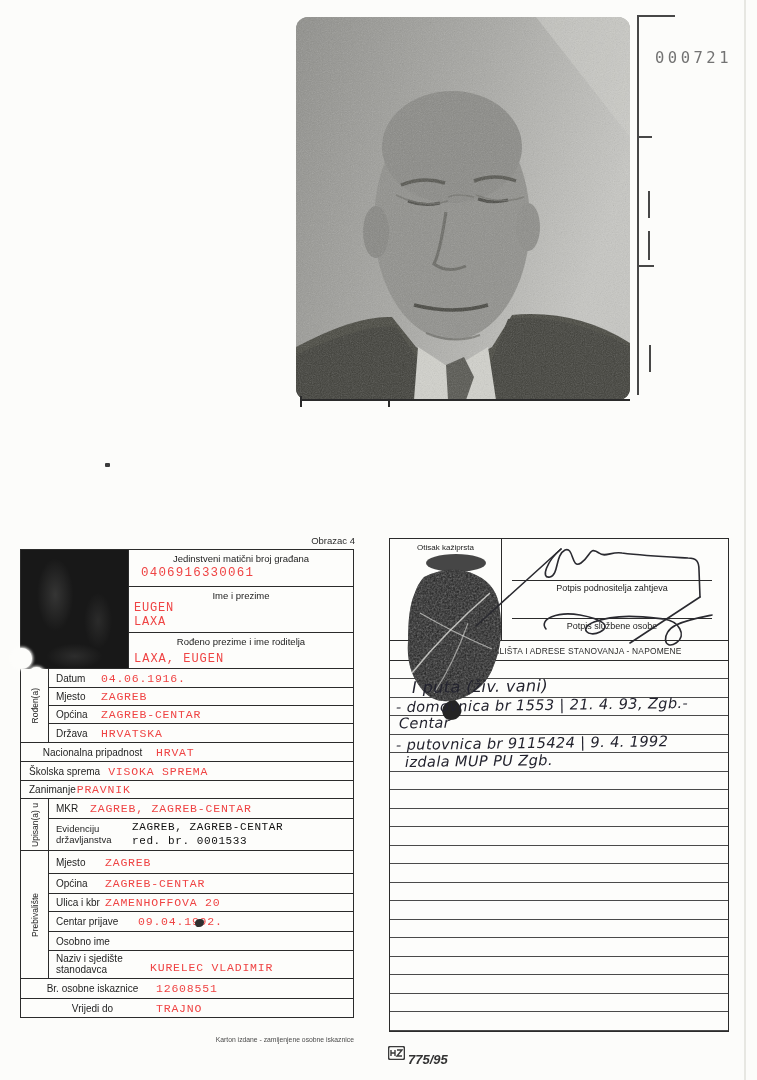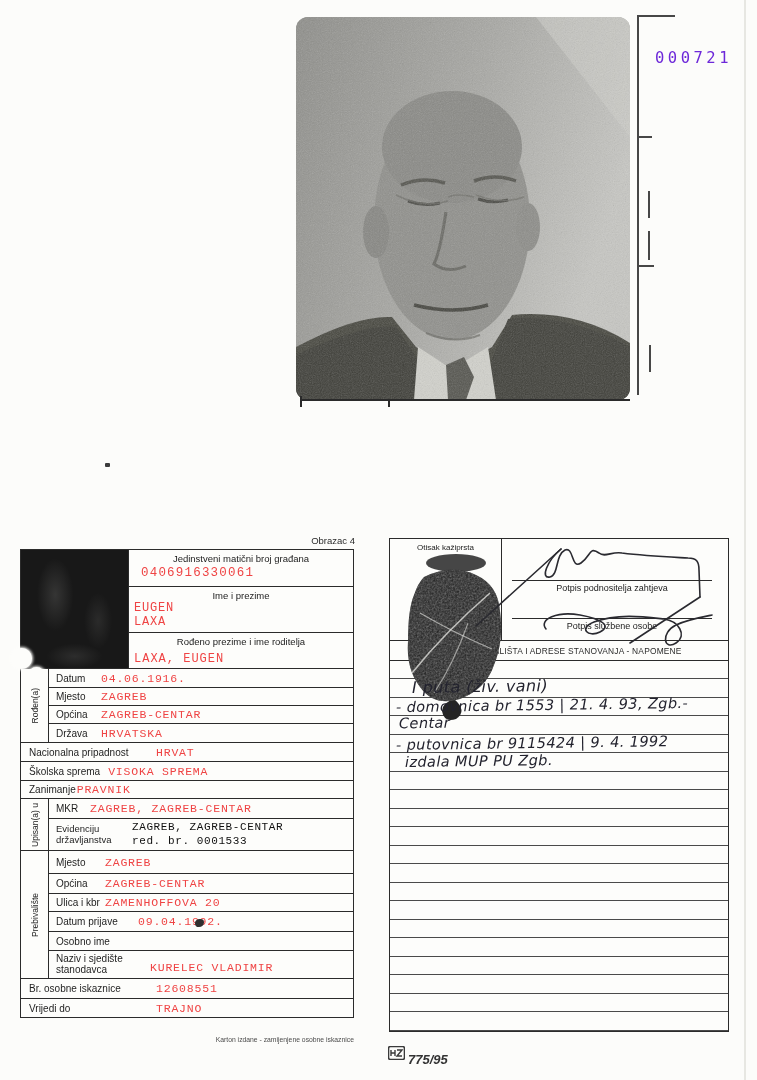--- a/index.html
+++ b/index.html
@@ -19,21 +19,21 @@
   .photo-tick-m { position:absolute; left:388px; top:400px; width:2px; height:7px; background:#2a2a2a; }
   .reg-vline  { position:absolute; left:637px; top:15px;  width:2px;  height:380px; background:#474747; }
   .reg-tick-top { position:absolute; left:637px; top:15px; width:38px; height:2px; background:#474747; }
   .reg-tick-2 { position:absolute; left:637px; top:136px; width:15px; height:2px; background:#474747; }
   .reg-dash-1 { position:absolute; left:648px; top:191px; width:2px; height:27px; background:#474747; }
   .reg-dash-2 { position:absolute; left:648px; top:231px; width:2px; height:29px; background:#474747; }
   .reg-tick-3 { position:absolute; left:637px; top:265px; width:17px; height:2px; background:#474747; }
   .reg-dash-3 { position:absolute; left:649px; top:345px; width:2px; height:27px; background:#474747; }
   .serial {
     position:absolute; left:655px; top:49px;
-    font-family:"DejaVu Sans Mono", monospace; font-size:15.5px; letter-spacing:3.5px; color:#6d28d9;
+    font-family:"DejaVu Sans Mono", monospace; font-size:15.5px; letter-spacing:3.5px; color:#737373;
   }
   .speck { position:absolute; left:105px; top:463px; width:5px; height:4px; background:#3c3c3c; border-radius:1px; }
   .artifact-line { position:absolute; left:744px; top:0; width:2px; height:1080px; background:#e7e7e2; }
 
   
   .obrazac { position:absolute; left:255px; top:535px; width:100px; text-align:right; font-size:9.5px; color:#2a2a2a; }
   .lform {
     position:absolute; left:20px; top:549px; width:334px;
     border:1.4px solid #2b2b2b; background:#fdfdfb; font-size:10px;
   }
@@ -63,21 +63,21 @@
 
   .group { display:flex; }
   .vlabel {
     width:28px; border-right:1px solid #2b2b2b; display:flex; align-items:center; justify-content:center;
   }
   .vlabel span { writing-mode:vertical-rl; transform:rotate(180deg); font-size:8.5px; color:#222; white-space:nowrap; }
   .grows { flex:1; display:flex; flex-direction:column; }
   .grow { display:flex; align-items:center; border-top:1px solid #2b2b2b; padding-left:7px; }
   .grow:first-child { border-top:none; }
   .flabel { font-size:10px; color:#1e1e1e; white-space:nowrap; }
-  .row { display:flex; align-items:center; padding-left:8px; position:relative; }
+  .row { display:flex; align-items:center; padding-left:8px; position:relative;text-align:center; }
 
   .born-row { }
   .born-row .flabel { width:45px; }
   .h18 { height:18px; } .h19 { height:19px; } .h20 { height:20px; } .h22 { height:22px; } .h28 { height:28px; } .h32 { height:32px; }
   .lbl-w127 .flabel { width:127px; }
   .val-immediate { margin-left:1px; }
   .val-gap8 { margin-left:8px; }
 
   .evid-row { align-items:center; }
   .evid-lbl { width:76px; font-size:9.5px; line-height:10.5px; color:#1e1e1e; }
@@ -295,21 +295,21 @@
         </div>
         <div class="grow h20 preb-opcina">
           <span class="flabel">Općina</span>
           <span class="fvalue">ZAGREB-CENTAR</span>
         </div>
         <div class="grow h18 preb-ulica">
           <span class="flabel">Ulica i kbr</span>
           <span class="fvalue">ZAMENHOFFOVA 20</span>
         </div>
         <div class="grow h20 preb-datum" style="position:relative;">
-          <span class="flabel">Datum prijave</span>
+          <span class="flabel">Centar prijave</span>
           <span class="fvalue">09.04.1992.</span>
           <span class="ink-smudge"></span>
         </div>
         <div class="grow h19">
           <span class="flabel">Osobno ime</span>
           <span class="fvalue"></span>
         </div>
         <div class="grow h28 stanodavac">
           <span class="stan-lbl">
             <span>Naziv i sjedište</span><br>

